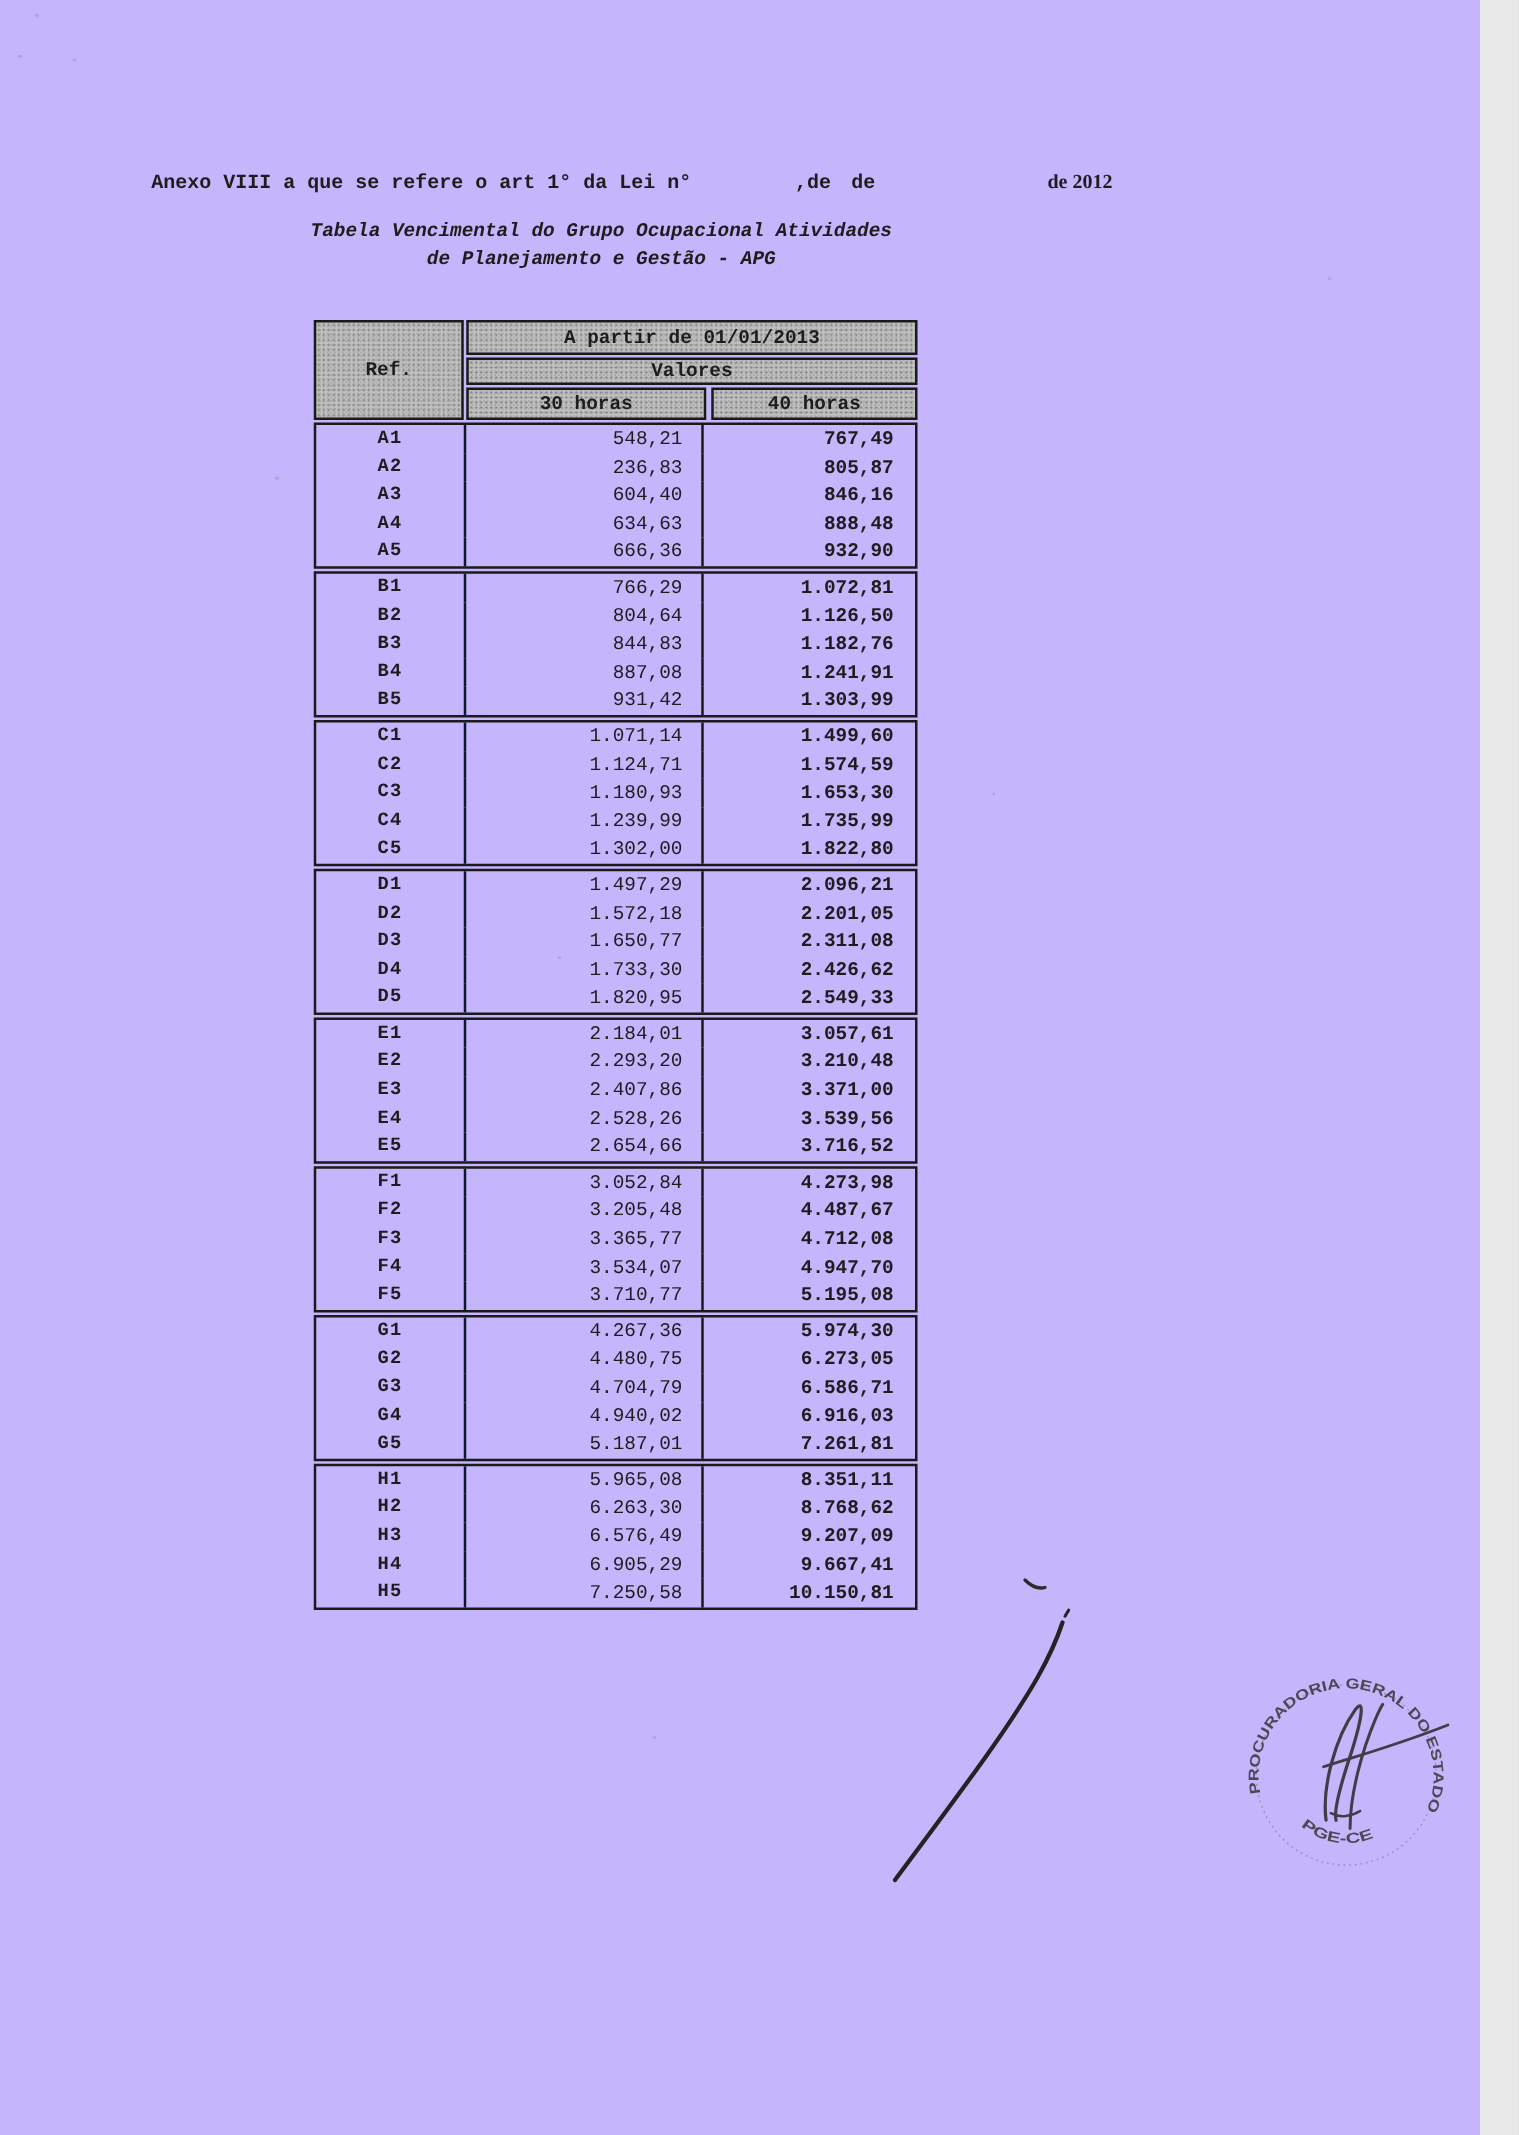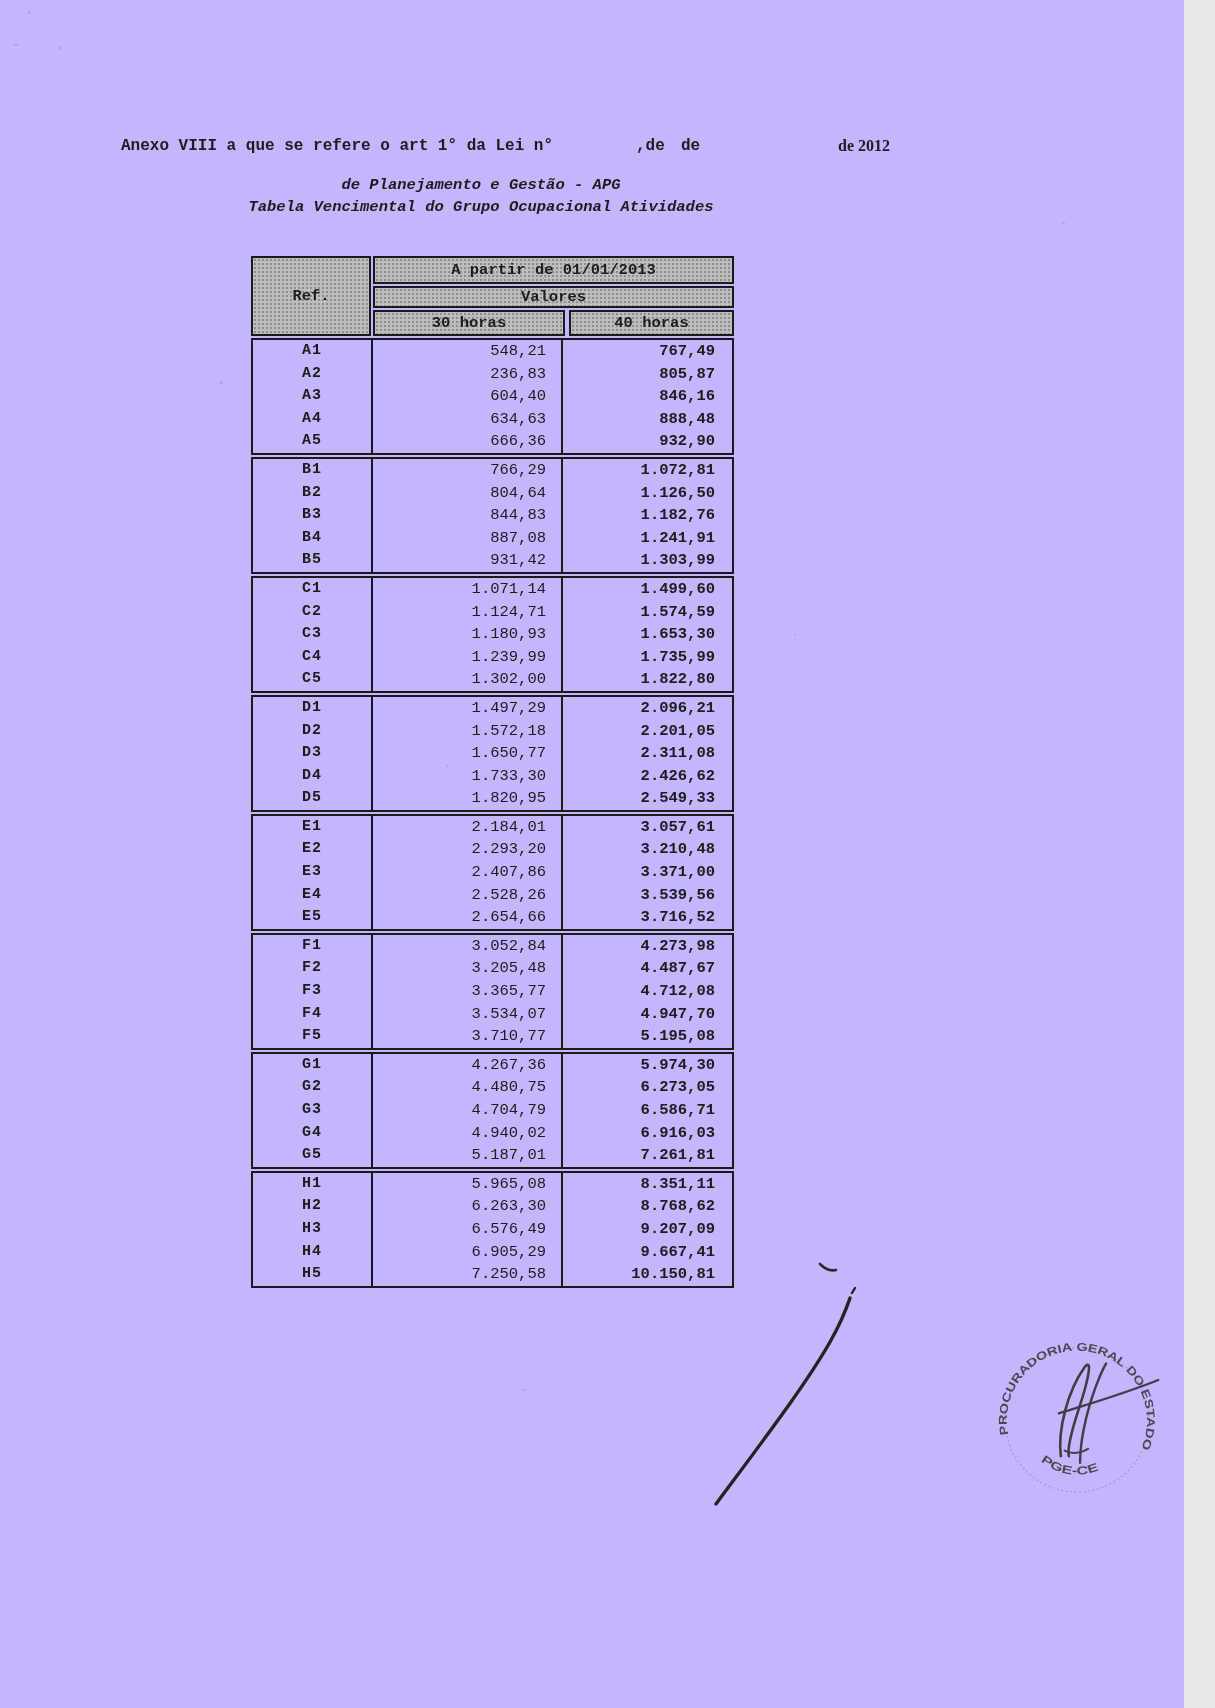--- a/index.html
+++ b/index.html
@@ -57,22 +57,22 @@
   <div class="speck" style="left:522px;top:1389px;width:3px;height:2px;"></div>
 
   <div class="annex-line">
     <span class="annex-main">Anexo VIII a que se refere o art 1° da Lei n°</span>
     <span class="annex-de1">,de</span>
     <span class="annex-de2">de</span>
     <span class="annex-de3">de 2012</span>
   </div>
 
   <div class="doc-title">
+    <div>Tabela Vencimental do Grupo Ocupacional Atividades</div>
     <div>de Planejamento e Gestão - APG</div>
-    <div>Tabela Vencimental do Grupo Ocupacional Atividades</div>
   </div>
 
   <div class="salary-table">
     <div class="thead">
       <div class="hcell ref-head">Ref.</div>
       <div class="right-stack">
         <div class="hcell">A partir de 01/01/2013</div>
         <div class="hcell">Valores</div>
         <div class="hrow3">
           <div class="hcell">30 horas</div>

